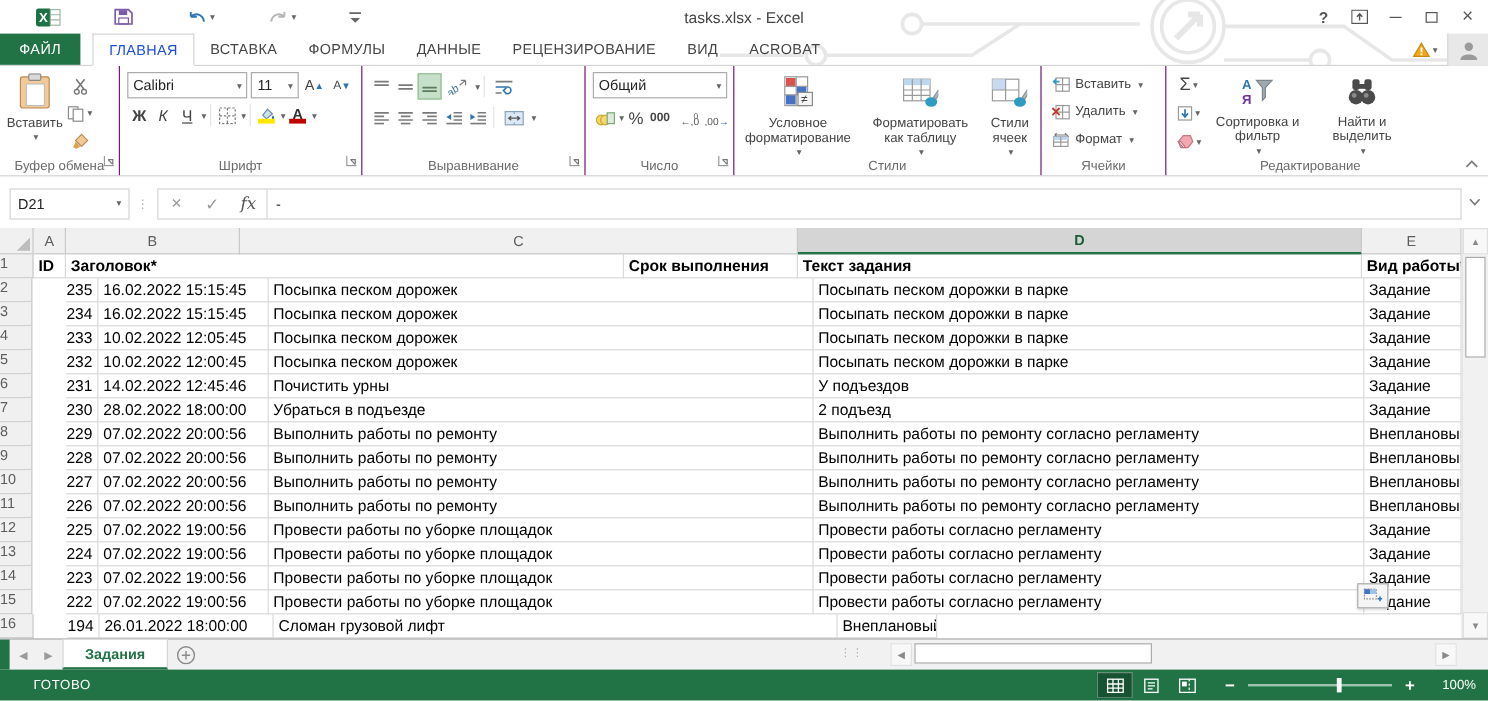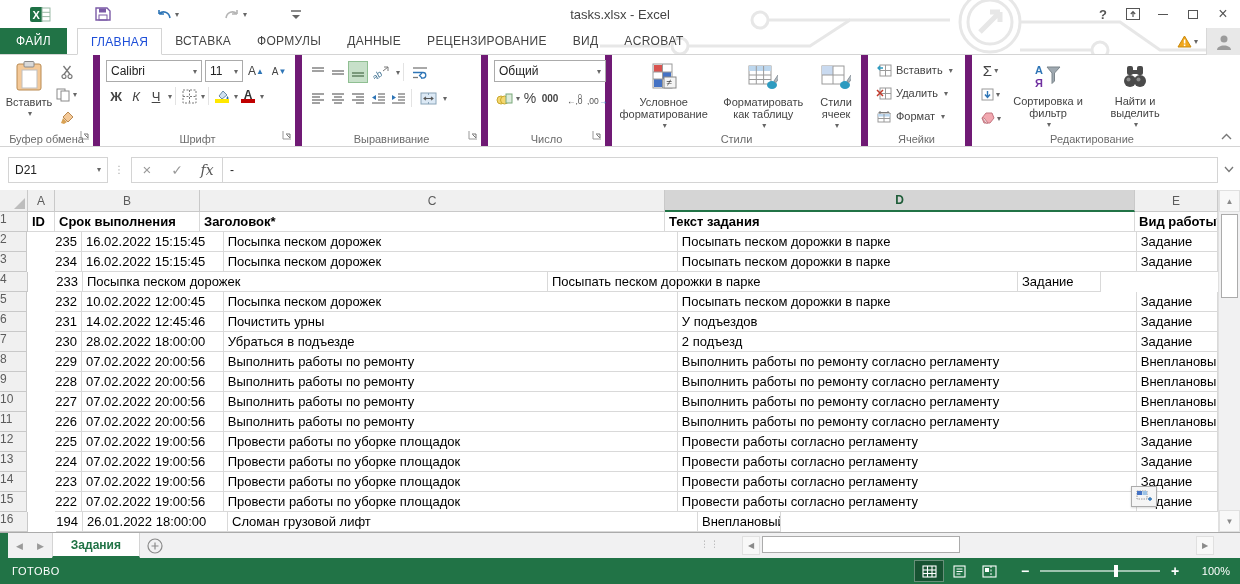--- a/index.html
+++ b/index.html
@@ -25,21 +25,21 @@
   
   .tabrow { position:relative; height:27px; display:flex; align-items:stretch; z-index:2; border-bottom:1px solid #D4D4D4; }
   .tab-file { background:#217346; color:#fff; font-size:12px; padding:0 16px; display:flex; align-items:center; margin-left:0; letter-spacing:.4px; }
   .rtab { font-size:12px; color:#444; padding:0 13px; display:flex; align-items:center; letter-spacing:.3px; }
   .rtab.active { background:#fff; color:#1d4ed8; border:1px solid #D4D4D4; border-bottom:1px solid #fff; margin-bottom:-1px; }
   .tabrow-right { position:absolute; right:0; top:0; height:27px; display:flex; align-items:center; }
   .avatar-box { width:34px; height:27px; background:#E8E8E8; border-left:1px solid #D8D8D8; display:flex; align-items:center; justify-content:center; }
 
   
   .ribbon { position:relative; height:92px; background:#fff; border-bottom:1px solid #D4D4D4; display:flex; z-index:1; }
-  .rgroup { position:relative; border-right:7px solid #701a75; padding:2px 2px 16px 2px; }
+  .rgroup { position:relative; border-right:1px solid #701a75; padding:2px 2px 16px 2px; }
   .rlabel { position:absolute; bottom:1px; left:0; right:0; text-align:center; font-size:11px; color:#6b6b6b; }
   .launcher { position:absolute; bottom:2px; right:3px; }
   .rbody { height:72px; display:flex; }
   .combo { border:1px solid #ABABAB; background:#fff; height:22px; font-size:12px; color:#222; display:flex; align-items:center; padding:0 4px; justify-content:space-between; }
   .mini { height:22px; min-width:20px; display:flex; align-items:center; justify-content:center; font-size:13px; color:#444; }
   .mini.on { background:#C7E0C9; border:1px solid #8FBF92; }
   .vsep { width:1px; background:#E3E3E3; margin:2px 3px; }
   .bigbtn { display:flex; flex-direction:column; align-items:center; justify-content:flex-start; font-size:11px; color:#444; text-align:center; line-height:12px; padding-top:4px; }
   .lab2 { margin-top:3px; }
   .cellrow { display:flex; align-items:center; height:22px; font-size:11px; color:#444; gap:4px; padding:0 2px; }
@@ -84,21 +84,21 @@
   .stab { background:#fff; border-right:1px solid #D4D4D4; border-left:1px solid #D4D4D4; display:flex; align-items:center; padding:0 18px; font-size:12px; font-weight:bold; color:#217346; border-bottom:2px solid #217346; }
   .addsheet { width:30px; display:flex; align-items:center; justify-content:center; color:#8a8a8a; }
   .hsb { position:absolute; right:26px; top:3px; width:472px; height:19px; display:flex; align-items:center; }
   .hsb .harrow { width:18px; height:19px; border:1px solid #E0E0E0; background:#F8F8F8; color:#8a8a8a; font-size:8px; display:flex; align-items:center; justify-content:center; }
   .htrack { flex:1; height:19px; position:relative; }
   .hthumb { position:absolute; left:2px; top:0; width:198px; height:17px; background:#fff; border:1px solid #ABABAB; }
   .hdots { position:absolute; right:520px; top:6px; color:#aaa; font-size:9px; letter-spacing:1px; }
 
   
   .statusbar { height:26px; background:#217346; color:#fff; display:flex; align-items:center; font-size:11px; position:relative; }
-  .status-left { margin-left:12px; letter-spacing:.6px; }
+  .status-left { margin-left:28px; letter-spacing:.6px; }
   .sb-right { position:absolute; right:10px; display:flex; align-items:center; gap:0; }
   .viewbtn { width:30px; height:22px; display:flex; align-items:center; justify-content:center; }
   .viewbtn.on { background:rgba(0,0,0,.28); box-shadow:inset 0 0 0 1px rgba(255,255,255,.35); }
   .zoomer { display:flex; align-items:center; margin-left:14px; }
   .zline { width:120px; height:2px; background:#9DC3AE; position:relative; margin:0 8px; }
   .zthumb { position:absolute; left:62%; top:-5px; width:4px; height:12px; background:#fff; }
   .zpm { font-size:14px; font-weight:bold; color:#fff; width:14px; text-align:center; }
   .zpct { margin-left:12px; width:36px; text-align:right; }
 </style>
 </head>
@@ -639,22 +639,22 @@
         <div class="hcell w-a">A</div>
         <div class="hcell w-b">B</div>
         <div class="hcell w-c">C</div>
         <div class="hcell w-d sel">D</div>
         <div class="hcell w-e">E</div>
       </div>
 
       <div class="xrow headrow">
         <div class="rn">1</div>
         <div class="c w-a">ID</div>
+        <div class="c w-c">Заголовок*</div>
         <div class="c w-b">Срок выполнения</div>
-        <div class="c w-c">Заголовок*</div>
         <div class="c w-d">Текст задания</div>
         <div class="c w-e">Вид работы*</div>
       </div>
 
       <div>
 
           <div class="xrow">
             <div class="rn">2</div>
             <div class="c w-a col-a">235</div>
             <div class="c w-b">16.02.2022 15:15:45</div>
@@ -668,20 +668,21 @@
             <div class="c w-a col-a">234</div>
             <div class="c w-b">16.02.2022 15:15:45</div>
             <div class="c w-c">Посыпка песком дорожек</div>
             <div class="c w-d">Посыпать песком дорожки в парке</div>
             <div class="c w-e">Задание</div>
           </div>
 
           <div class="xrow">
             <div class="rn">4</div>
             <div class="c w-a col-a">233</div>
+            <div class="c w-b">10.02.2022 12:05:45</div>
             <div class="c w-c">Посыпка песком дорожек</div>
             <div class="c w-d">Посыпать песком дорожки в парке</div>
             <div class="c w-e">Задание</div>
           </div>
 
           <div class="xrow">
             <div class="rn">5</div>
             <div class="c w-a col-a">232</div>
             <div class="c w-b">10.02.2022 12:00:45</div>
             <div class="c w-c">Посыпка песком дорожек</div>

